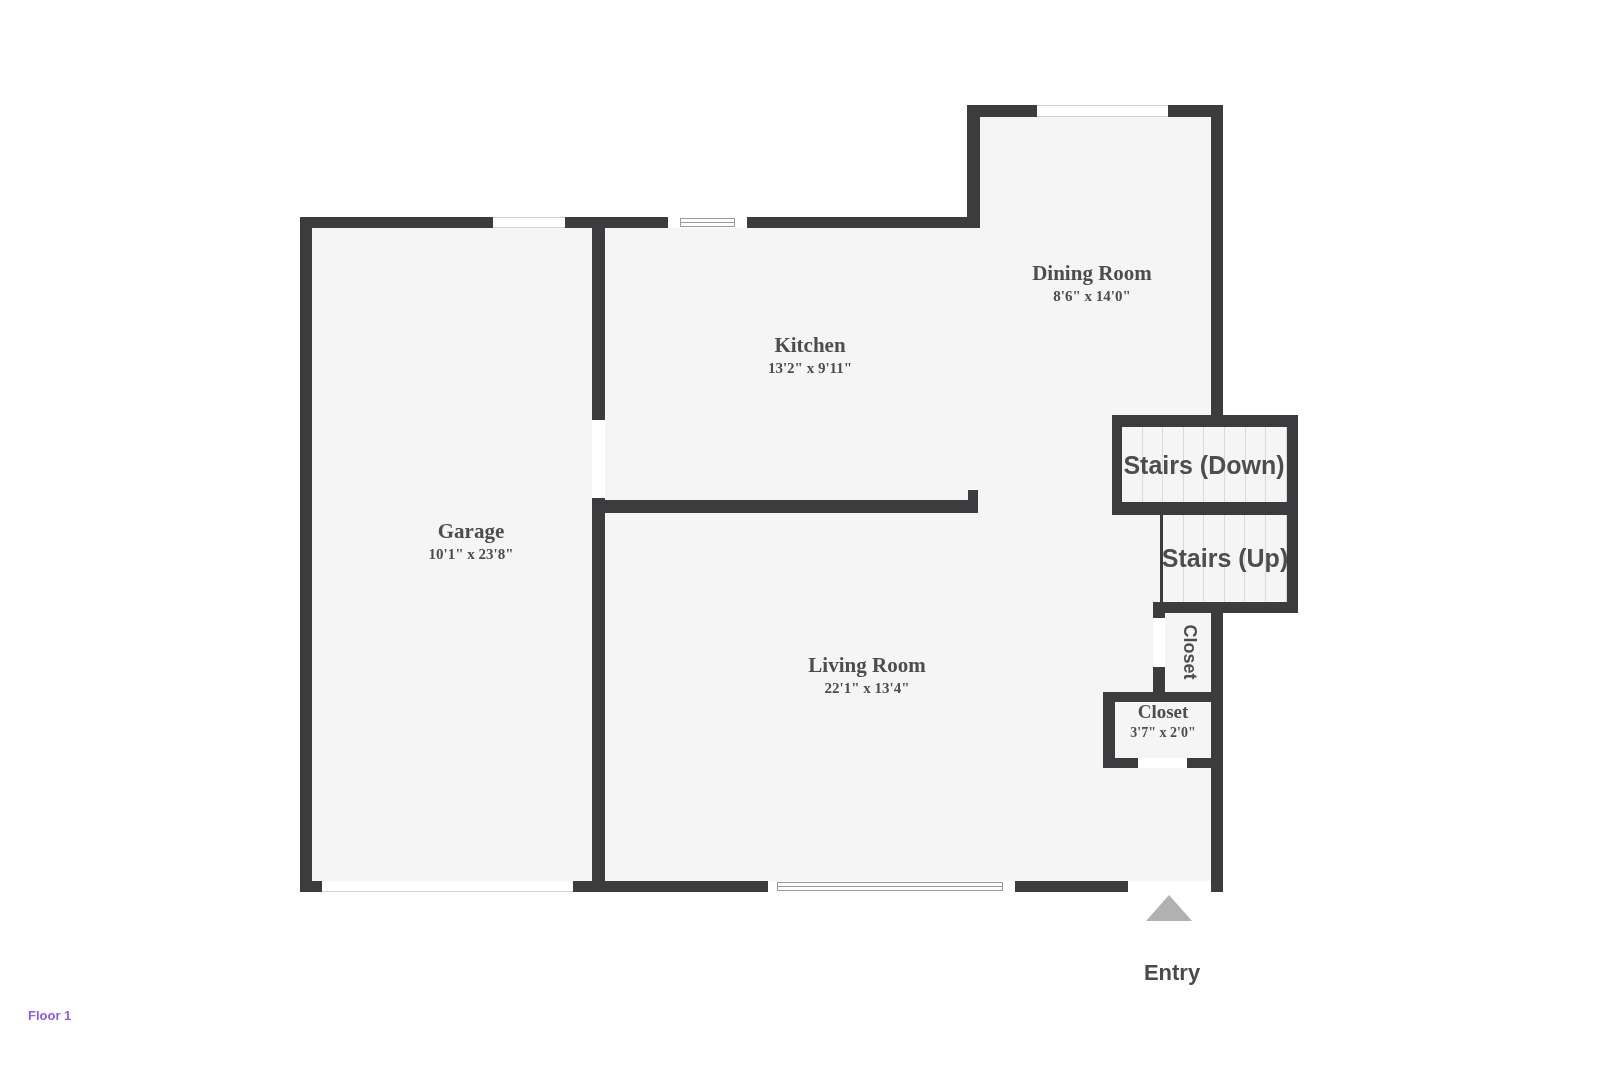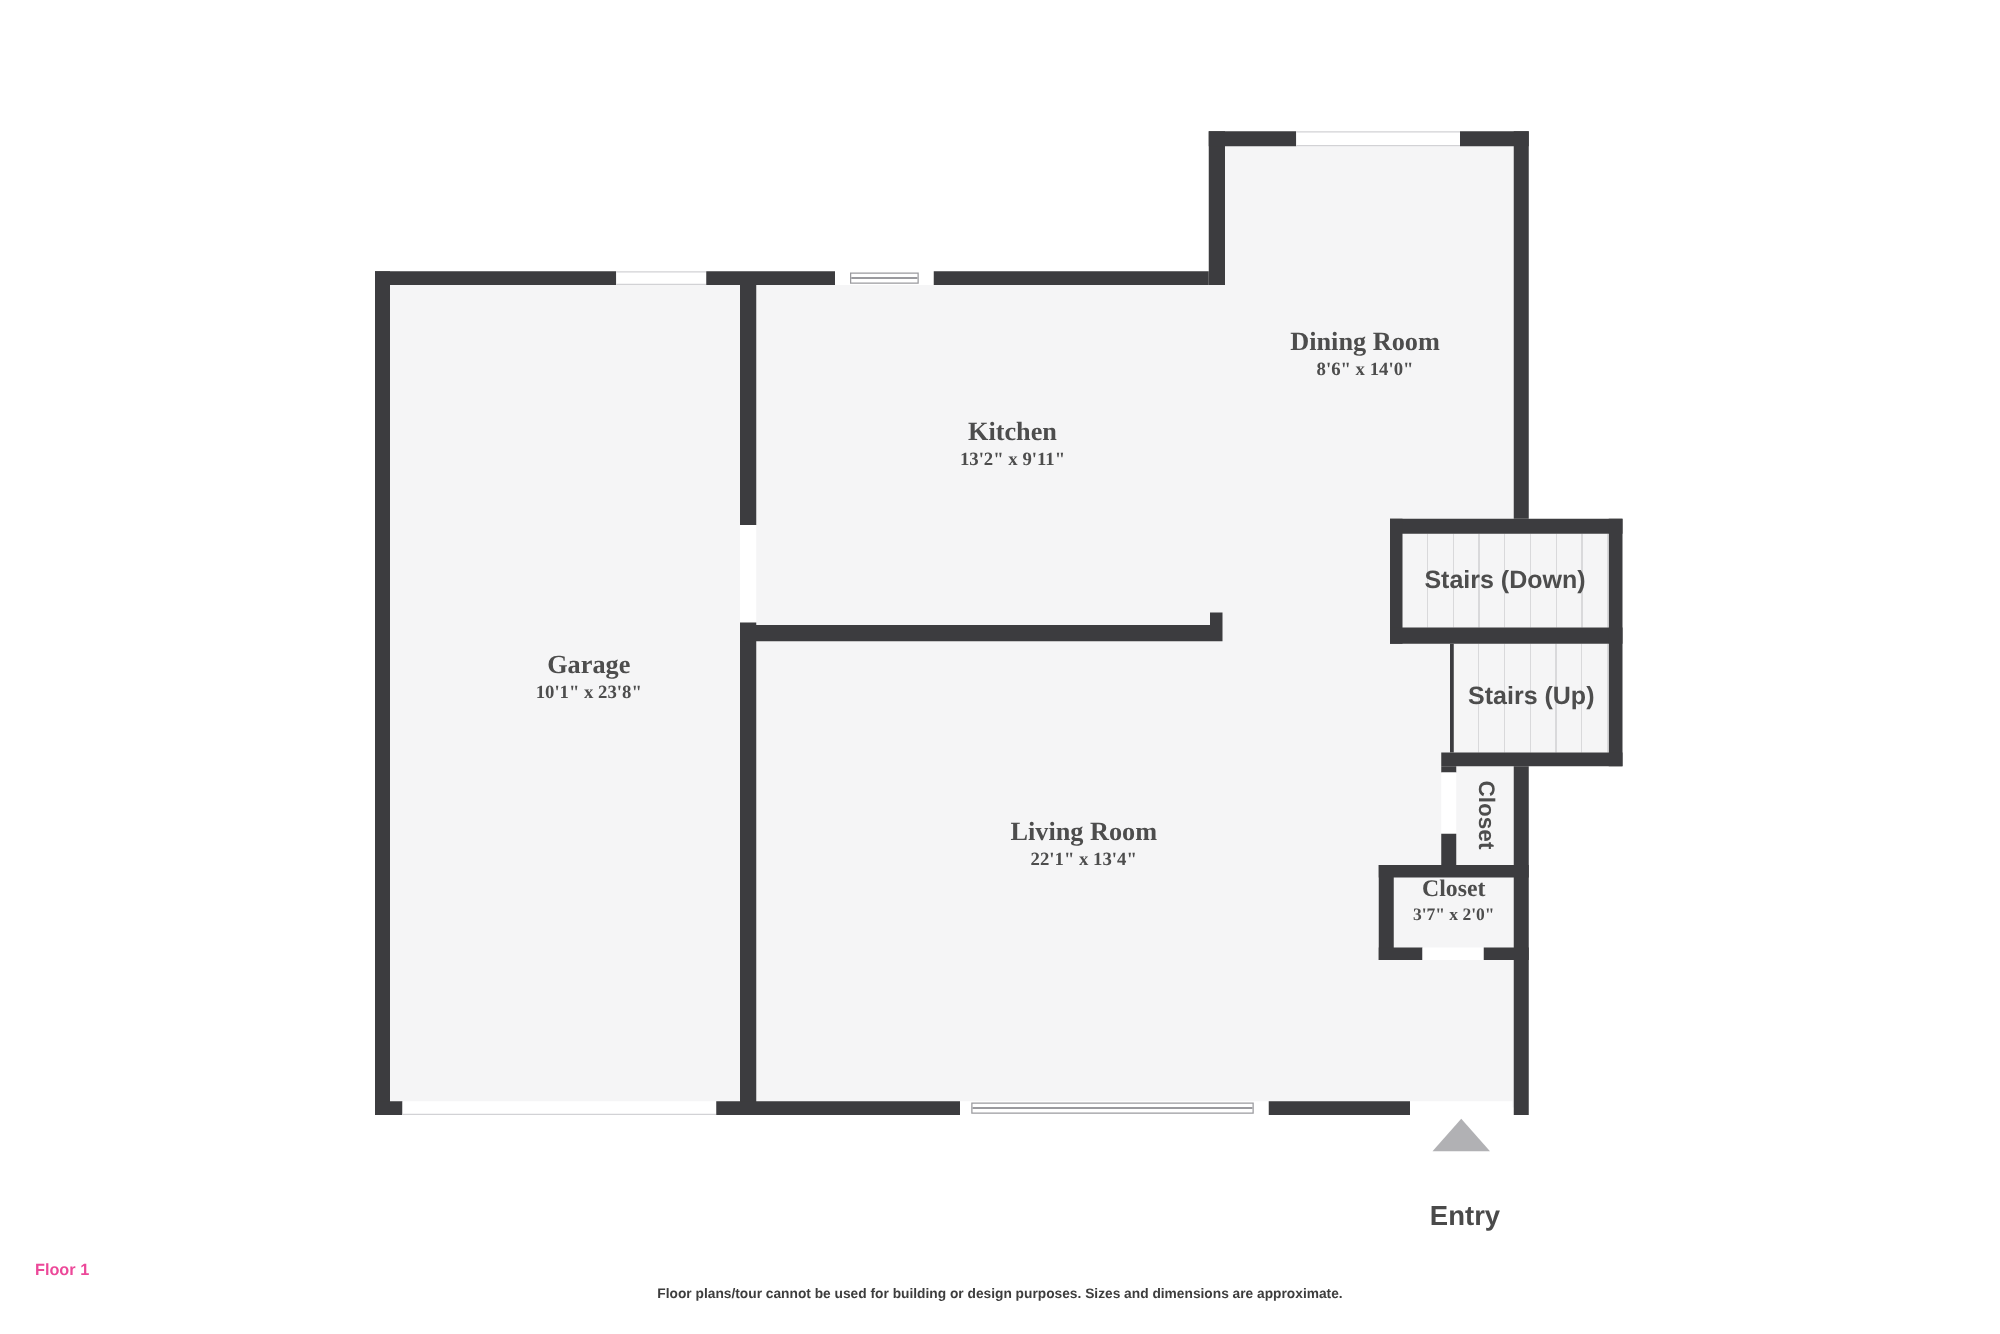--- a/index.html
+++ b/index.html
@@ -30,29 +30,29 @@
     border-bottom:1px solid var(--window-line-light);}
   .pane{position:absolute;top:1px;bottom:1px;
     border:1px solid var(--window-line);
     background:linear-gradient(to bottom,transparent 42%,var(--window-line) 42%,var(--window-line) 58%,transparent 58%);}
   .stairs-floor{position:absolute;background-color:var(--floor);
     background-image:repeating-linear-gradient(to right,transparent 0,transparent 19.6px,var(--tread-line) 19.6px,var(--tread-line) 20.6px);}
   .room-label{position:absolute;transform:translateX(-50%);text-align:center;white-space:nowrap;font-family:Liberation Serif, serif;}
   .room-label .name{font-size:21px;font-weight:bold;line-height:25px;}
   .room-label .dims{font-size:15px;font-weight:bold;line-height:21px;}
   .small-label{position:absolute;transform:translate(-50%,-50%);white-space:nowrap;
-    font-size:20px;font-weight:bold;}
+    font-size:25px;font-weight:bold;}
   .rotated{transform:translate(-50%,-50%) rotate(90deg);font-size:18px;}
   .closet2-label .name{font-size:19px;line-height:22px;}
   .closet2-label .dims{font-size:14px;line-height:19px;}
   .entry-arrow{position:absolute;width:0;height:0;
     border-left:23px solid transparent;border-right:23px solid transparent;
     border-bottom:26px solid var(--entry-arrow);}
   .entry-label{position:absolute;transform:translateX(-50%);font-size:22px;font-weight:bold;color:#4a4a4a;}
-  .floor-tag{position:absolute;left:28px;top:1008px;font-size:13px;font-weight:bold;color:#ec4899;}
+  .floor-tag{position:absolute;left:28px;top:1008px;font-size:13px;font-weight:bold;color:#8b5cf6;}
   .disclaimer{position:absolute;left:0;right:0;top:1029px;text-align:center;
     font-size:11px;font-weight:bold;color:#3d3d3d;}
 </style>
 </head>
 <body>
 
 <div class="plan">
 
   <div class="floor" style="left:306px;top:222px;width:292px;height:664px;"></div>
   <div class="floor" style="left:598px;top:222px;width:618px;height:664px;"></div>
@@ -137,15 +137,14 @@
 
   <div class="room-label closet2-label" style="left:1163px;top:701px;">
     <div class="name">Closet</div>
     <div class="dims">3'7" x 2'0"</div>
   </div>
 
   <div class="entry-arrow" style="left:1146px;top:895px;"></div>
   <div class="entry-label" style="left:1172px;top:960px;">Entry</div>
 
   <div class="floor-tag">Floor 1</div>
-  <div class="disclaimer">Floor plans/tour cannot be used for building or design purposes. Sizes and dimensions are approximate.</div>
 
 </div>
 
 </body></html>

